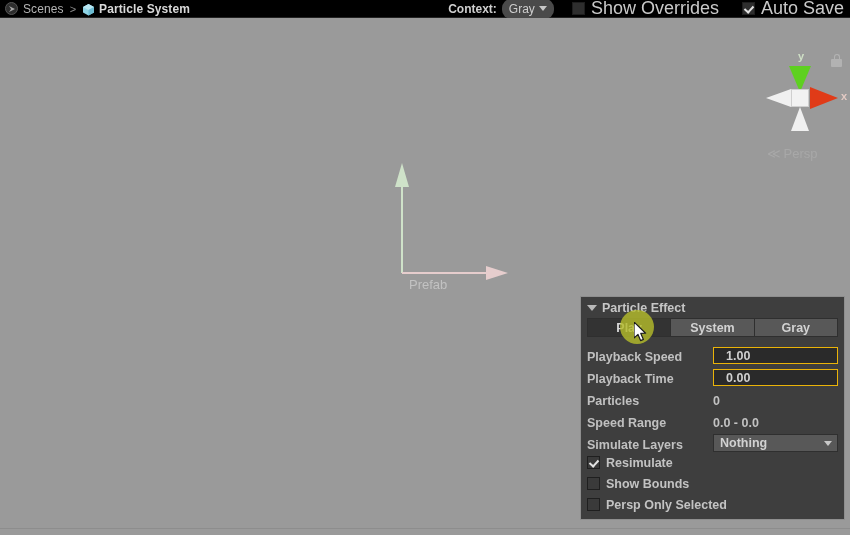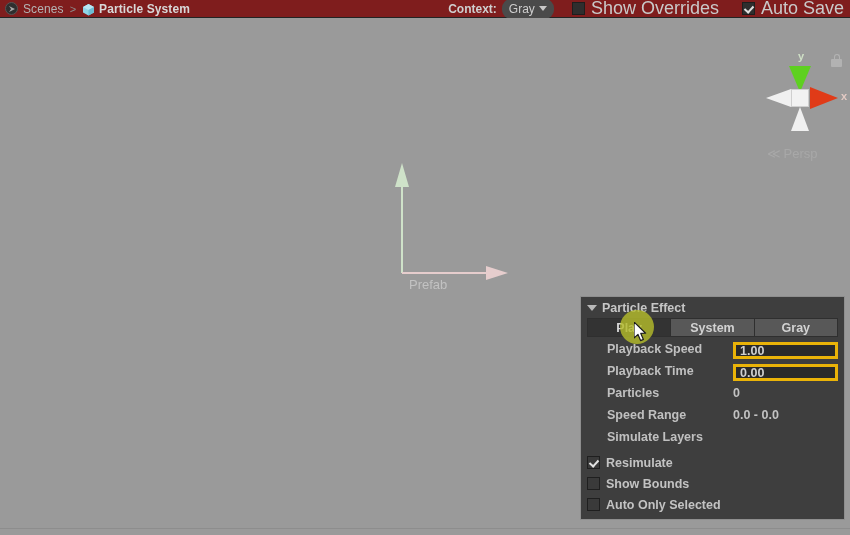--- a/index.html
+++ b/index.html
@@ -19,21 +19,21 @@
     width: 850px;
     height: 535px;
     overflow: hidden;
   }
 
   
   .toolbar {
     position: absolute;
     left: 0; top: 0;
     width: 850px; height: 18px;
-    background: #7f1d1d;
+    background: #000000;
     border-bottom: 1px solid #232323;
     display: flex;
     align-items: center;
     box-sizing: border-box;
   }
   .breadcrumb {
     display: flex;
     align-items: center;
     padding-left: 5px;
     height: 18px;
@@ -331,41 +331,40 @@
     margin-left: -1px;
   }
   .pe-btn:first-child { margin-left: 0; }
   .pe-btn.active {
     background: #333333;
     color: #d8d8d8;
   }
   .pe-rows { padding: 0 6px 4px 6px; }
   .pe-row {
     display: flex;
-    align-items: flex-start;
+    align-items: flex-end;
     height: 22px;
-    margin-left: 20px;
   }
   .pe-row .rlabel {
     width: 126px;
     color: #c0c0c0;
     font-size: 12.5px;
     flex: 0 0 auto;
   }
   .pe-field {
     flex: 1;
     height: 17px;
     background: #2a2a2a;
-    border: 3px solid #eab308;
+    border: 1px solid #eab308;
     box-sizing: border-box;
     color: #d0d0d0;
     font-size: 12.5px;
     display: flex;
     align-items: center;
-    padding-left: 4px;
+    padding-left: 12px;
   }
   .pe-value {
     color: #c2c2c2;
     font-size: 12.5px;
   }
   .pe-dropdown {
     flex: 1;
     height: 18px;
     background: #585858;
     border: 1px solid #2f2f2f;
@@ -522,35 +521,39 @@
           <span class="pe-value">0</span>
         </div>
 
         <div class="pe-row">
           <span class="rlabel">Speed Range</span>
           <span class="pe-value">0.0 - 0.0</span>
         </div>
 
         <div class="pe-row">
           <span class="rlabel">Simulate Layers</span>
+          <span class="pe-dropdown">
+            <span class="dval">Nothing</span>
+            <span class="tri-down"></span>
+          </span>
         </div>
 
         <div class="pe-checkrow">
           <span class="pe-cbox checked"></span>
           <span class="clbl">Resimulate</span>
         </div>
 
         <div class="pe-checkrow">
           <span class="pe-cbox"></span>
           <span class="clbl">Show Bounds</span>
         </div>
 
         <div class="pe-checkrow">
           <span class="pe-cbox"></span>
-          <span class="clbl">Auto Only Selected</span>
+          <span class="clbl">Persp Only Selected</span>
         </div>
 
       </div>
     </div>
 
     <div class="click-dot" style="left:620px; top:292px;"></div>
     <div class="cursor" style="left:634px; top:304px;">
       <svg width="14" height="21" viewBox="0 0 14 21">
         <polygon points="0,0 0,16 4,12.4 6.6,18.6 9.4,17.4 6.8,11.4 11.6,11.2" fill="#ffffff" stroke="#1c1c1c" stroke-width="1.2" stroke-linejoin="round"></polygon>
       </svg>

